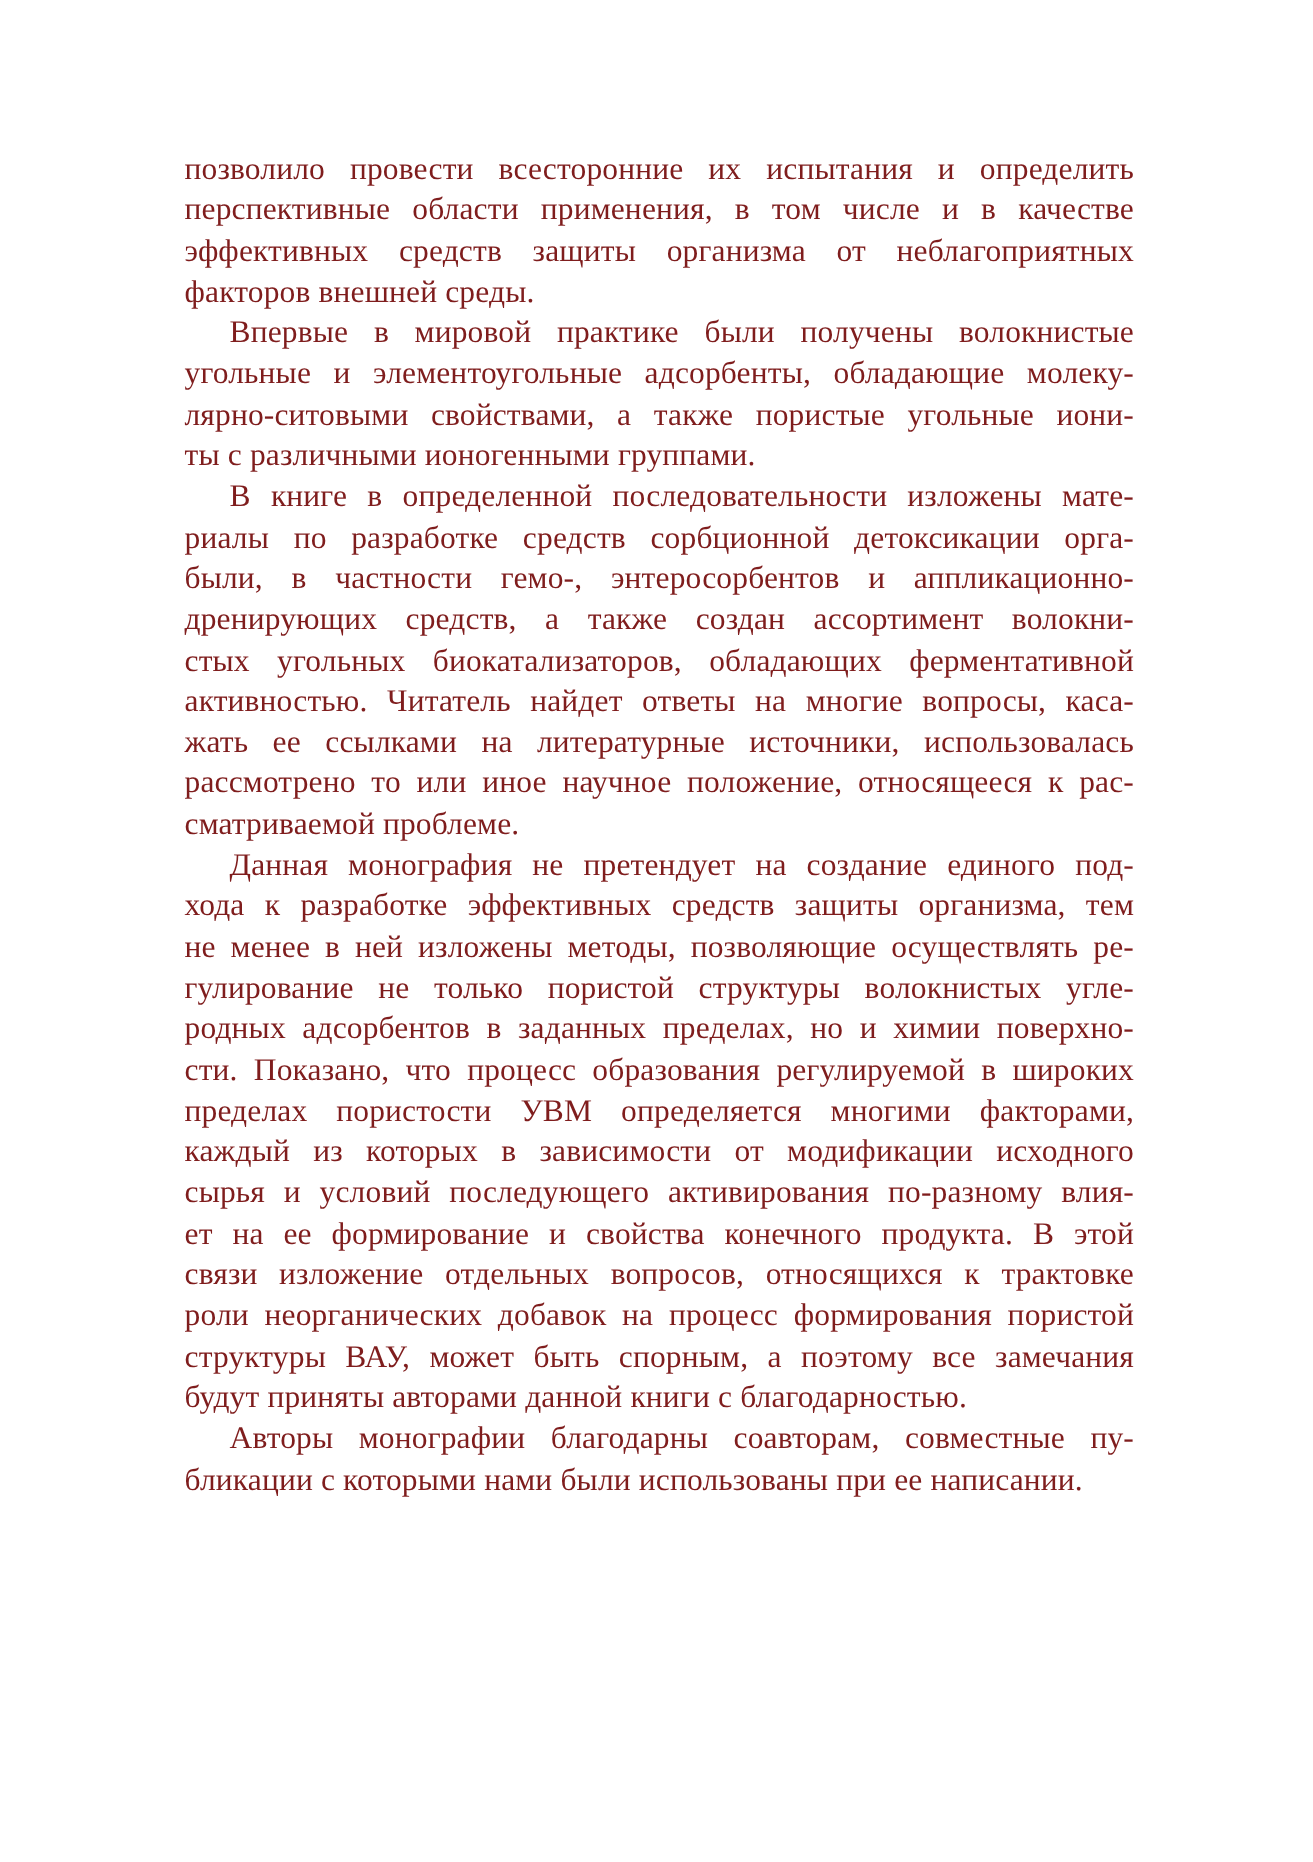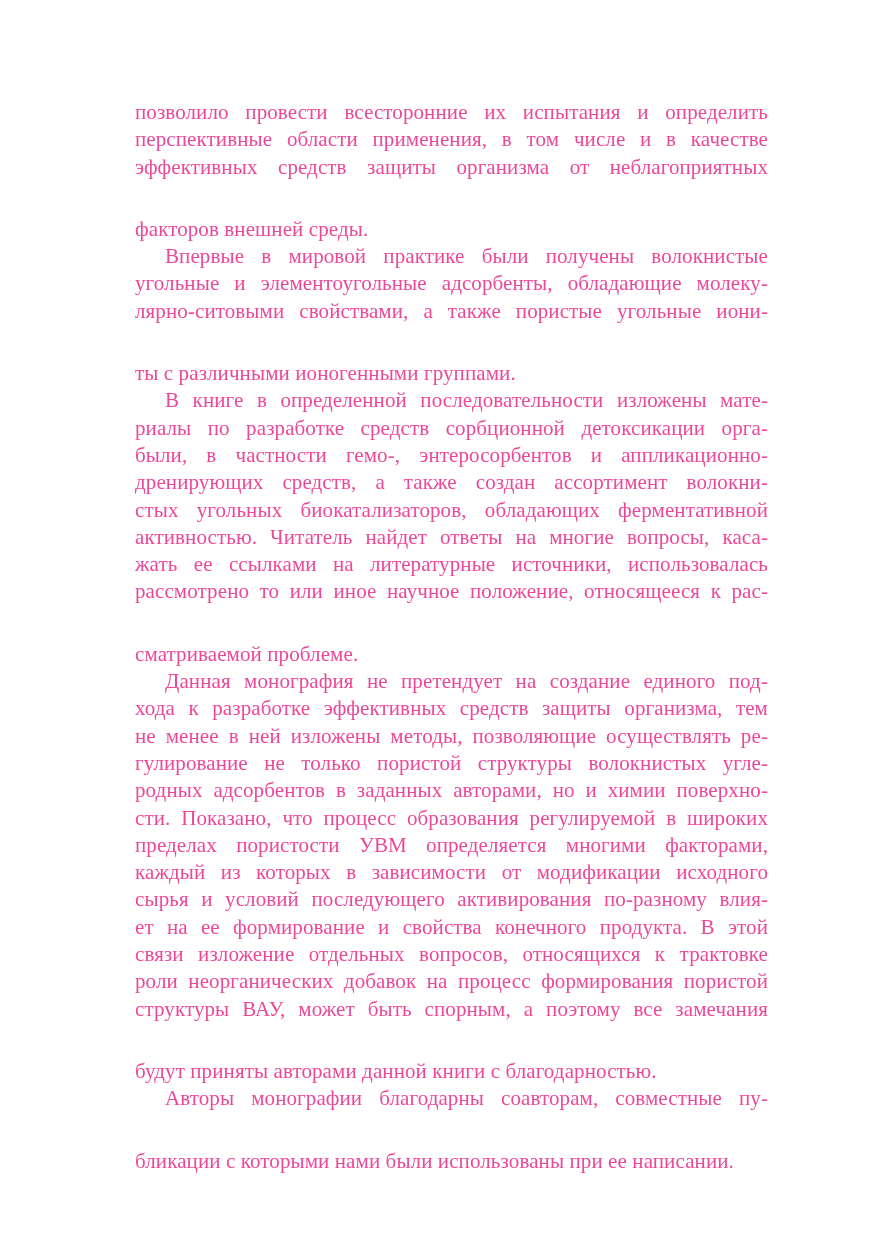--- a/index.html
+++ b/index.html
@@ -10,41 +10,40 @@
   .page {
     position: relative;
     width: 875px;
     height: 1241px;
     background: #ffffff;
     overflow: hidden;
     font-family: "Liberation Serif", serif;
   }
   .text-block {
     position: absolute;
-    left: 135px;
+    left: 123px;
     top: 99px;
     width: 633px;
     font-size: 21px;
     line-height: 27.3px;
-    color: #ec4899;
+    color: #7f1d1d;
     letter-spacing: 0.1px;
   }
   .paragraph {
     margin: 0;
     padding: 0;
   }
   .line {
     text-align: justify;
     text-align-last: justify;
     white-space: normal;
   }
   .line.last {
     text-align: center;
     text-align-last: left;
-    margin-top: 35px;
   }
   .line.indent {
     text-indent: 30px;
   }
 </style>
 </head>
 <body>
 
 <div class="page">
   <div class="text-block">
@@ -71,21 +70,21 @@
       <div class="paragraph">
         <div class="line">жать ее ссылками на литературные источники, использовалась</div>
         <div class="line">рассмотрено то или иное научное положение, относящееся к рас-</div>
         <div class="line last">сматриваемой проблеме.</div>
       </div>
       <div class="paragraph">
         <div class="line indent">Данная монография не претендует на создание единого под-</div>
         <div class="line">хода к разработке эффективных средств защиты организма, тем</div>
         <div class="line">не менее в ней изложены методы, позволяющие осуществлять ре-</div>
         <div class="line">гулирование не только пористой структуры волокнистых угле-</div>
-        <div class="line">родных адсорбентов в заданных авторами, но и химии поверхно-</div>
+        <div class="line">родных адсорбентов в заданных пределах, но и химии поверхно-</div>
         <div class="line">сти. Показано, что процесс образования регулируемой в широких</div>
         <div class="line">пределах пористости УВМ определяется многими факторами,</div>
         <div class="line">каждый из которых в зависимости от модификации исходного</div>
         <div class="line">сырья и условий последующего активирования по-разному влия-</div>
         <div class="line">ет на ее формирование и свойства конечного продукта. В этой</div>
         <div class="line">связи изложение отдельных вопросов, относящихся к трактовке</div>
         <div class="line">роли неорганических добавок на процесс формирования пористой</div>
         <div class="line">структуры ВАУ, может быть спорным, а поэтому все замечания</div>
         <div class="line last">будут приняты авторами данной книги с благодарностью.</div>
       </div>

